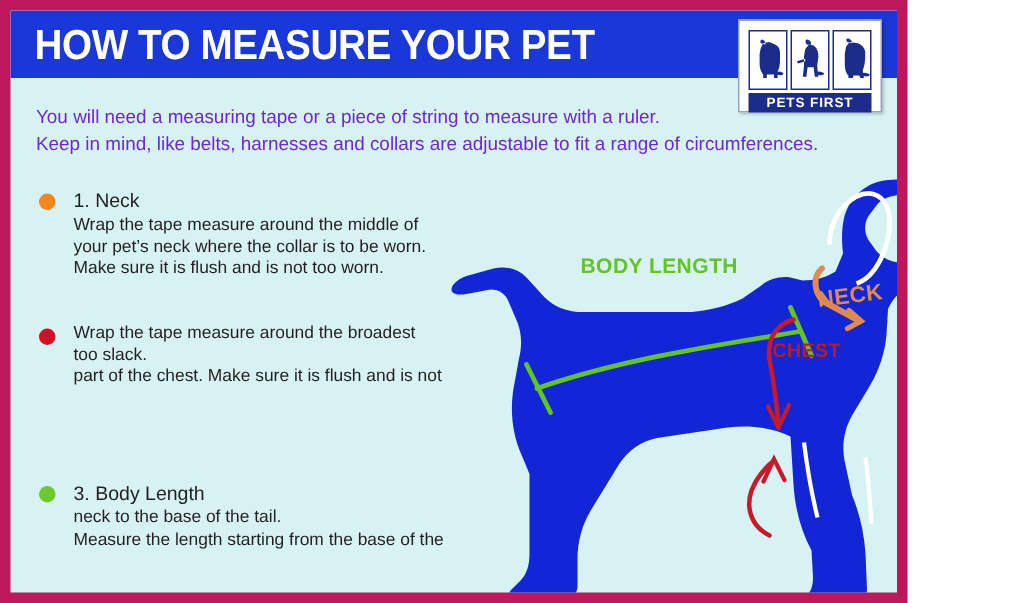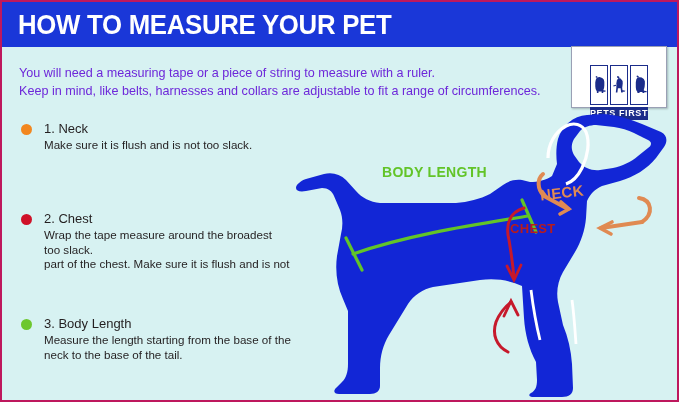--- a/index.html
+++ b/index.html
@@ -2,25 +2,25 @@
 <html><head>
 <meta charset="utf-8">
 <style>
   html, body {
     margin: 0;
     padding: 0;
     background: #ffffff;
   }
   #page {
     position: relative;
-    width: 679px;
+    width: 605px;
     height: 402px;
     background: #d7f2f2;
     box-sizing: border-box;
-    border: 2px solid #be185d;
+    border: 7px solid #be185d;
     overflow: hidden;
     font-family: "Liberation Sans", sans-serif;
   }
 
   
   #header-bar {
     position: absolute;
     left: 0;
     top: 0;
     width: 679px;
@@ -45,22 +45,21 @@
   #logo {
     position: absolute;
     right: 10px;
     top: 6px;
     width: 96px;
     height: 62px;
     background: #ffffff;
     border: 1px solid #9aa0b5;
     box-shadow: 1px 1px 2px rgba(0,0,0,0.25);
     box-sizing: border-box;
-    padding: 18px;
-    margin-top: 38px;
+    padding: 6px;
   }
   #logo-boxes {
     display: flex;
     gap: 2px;
     height: 40px;
   }
   .logo-box {
     flex: 1;
     border: 1px solid #1b2c8a;
     background: #ffffff;
@@ -197,44 +196,45 @@
   <div id="intro">
     <div>You will need a measuring tape or a piece of string to measure with a ruler.</div>
     <div>Keep in mind, like belts, harnesses and collars are adjustable to fit a range of circumferences.</div>
   </div>
 
   <div class="step" id="step-1">
     <span class="bullet" style="background:#f2871f"></span>
     <div class="step-body">
       <div class="step-title">1. Neck</div>
       <div class="step-desc">
-        <div>Make sure it is flush and is not too slack.</div>
+        <div>Wrap the tape measure around the middle of</div>
+        <div>your pet’s neck where the collar is to be worn.</div>
+        <div>Make sure it is flush and is not too worn.</div>
       </div>
     </div>
   </div>
 
   <div class="step" id="step-2">
     <span class="bullet" style="background:#cf1128"></span>
     <div class="step-body">
-      <div class="step-title">2. Chest</div>
       <div class="step-desc">
         <div>Wrap the tape measure around the broadest</div>
         <div>too slack.</div>
         <div>part of the chest. Make sure it is flush and is not</div>
       </div>
     </div>
   </div>
 
   <div class="step" id="step-3">
     <span class="bullet" style="background:#6dc72e"></span>
     <div class="step-body">
       <div class="step-title">3. Body Length</div>
       <div class="step-desc">
+        <div>neck to the base of the tail.</div>
         <div>Measure the length starting from the base of the</div>
-        <div>neck to the base of the tail.</div>
       </div>
     </div>
   </div>
 
   <div id="illustration">
     <svg width="391" height="298" viewBox="0 0 391 298" xmlns="http://www.w3.org/2000/svg">
 
       <g>
         <path fill="#1226d6" d="
           M297 9

